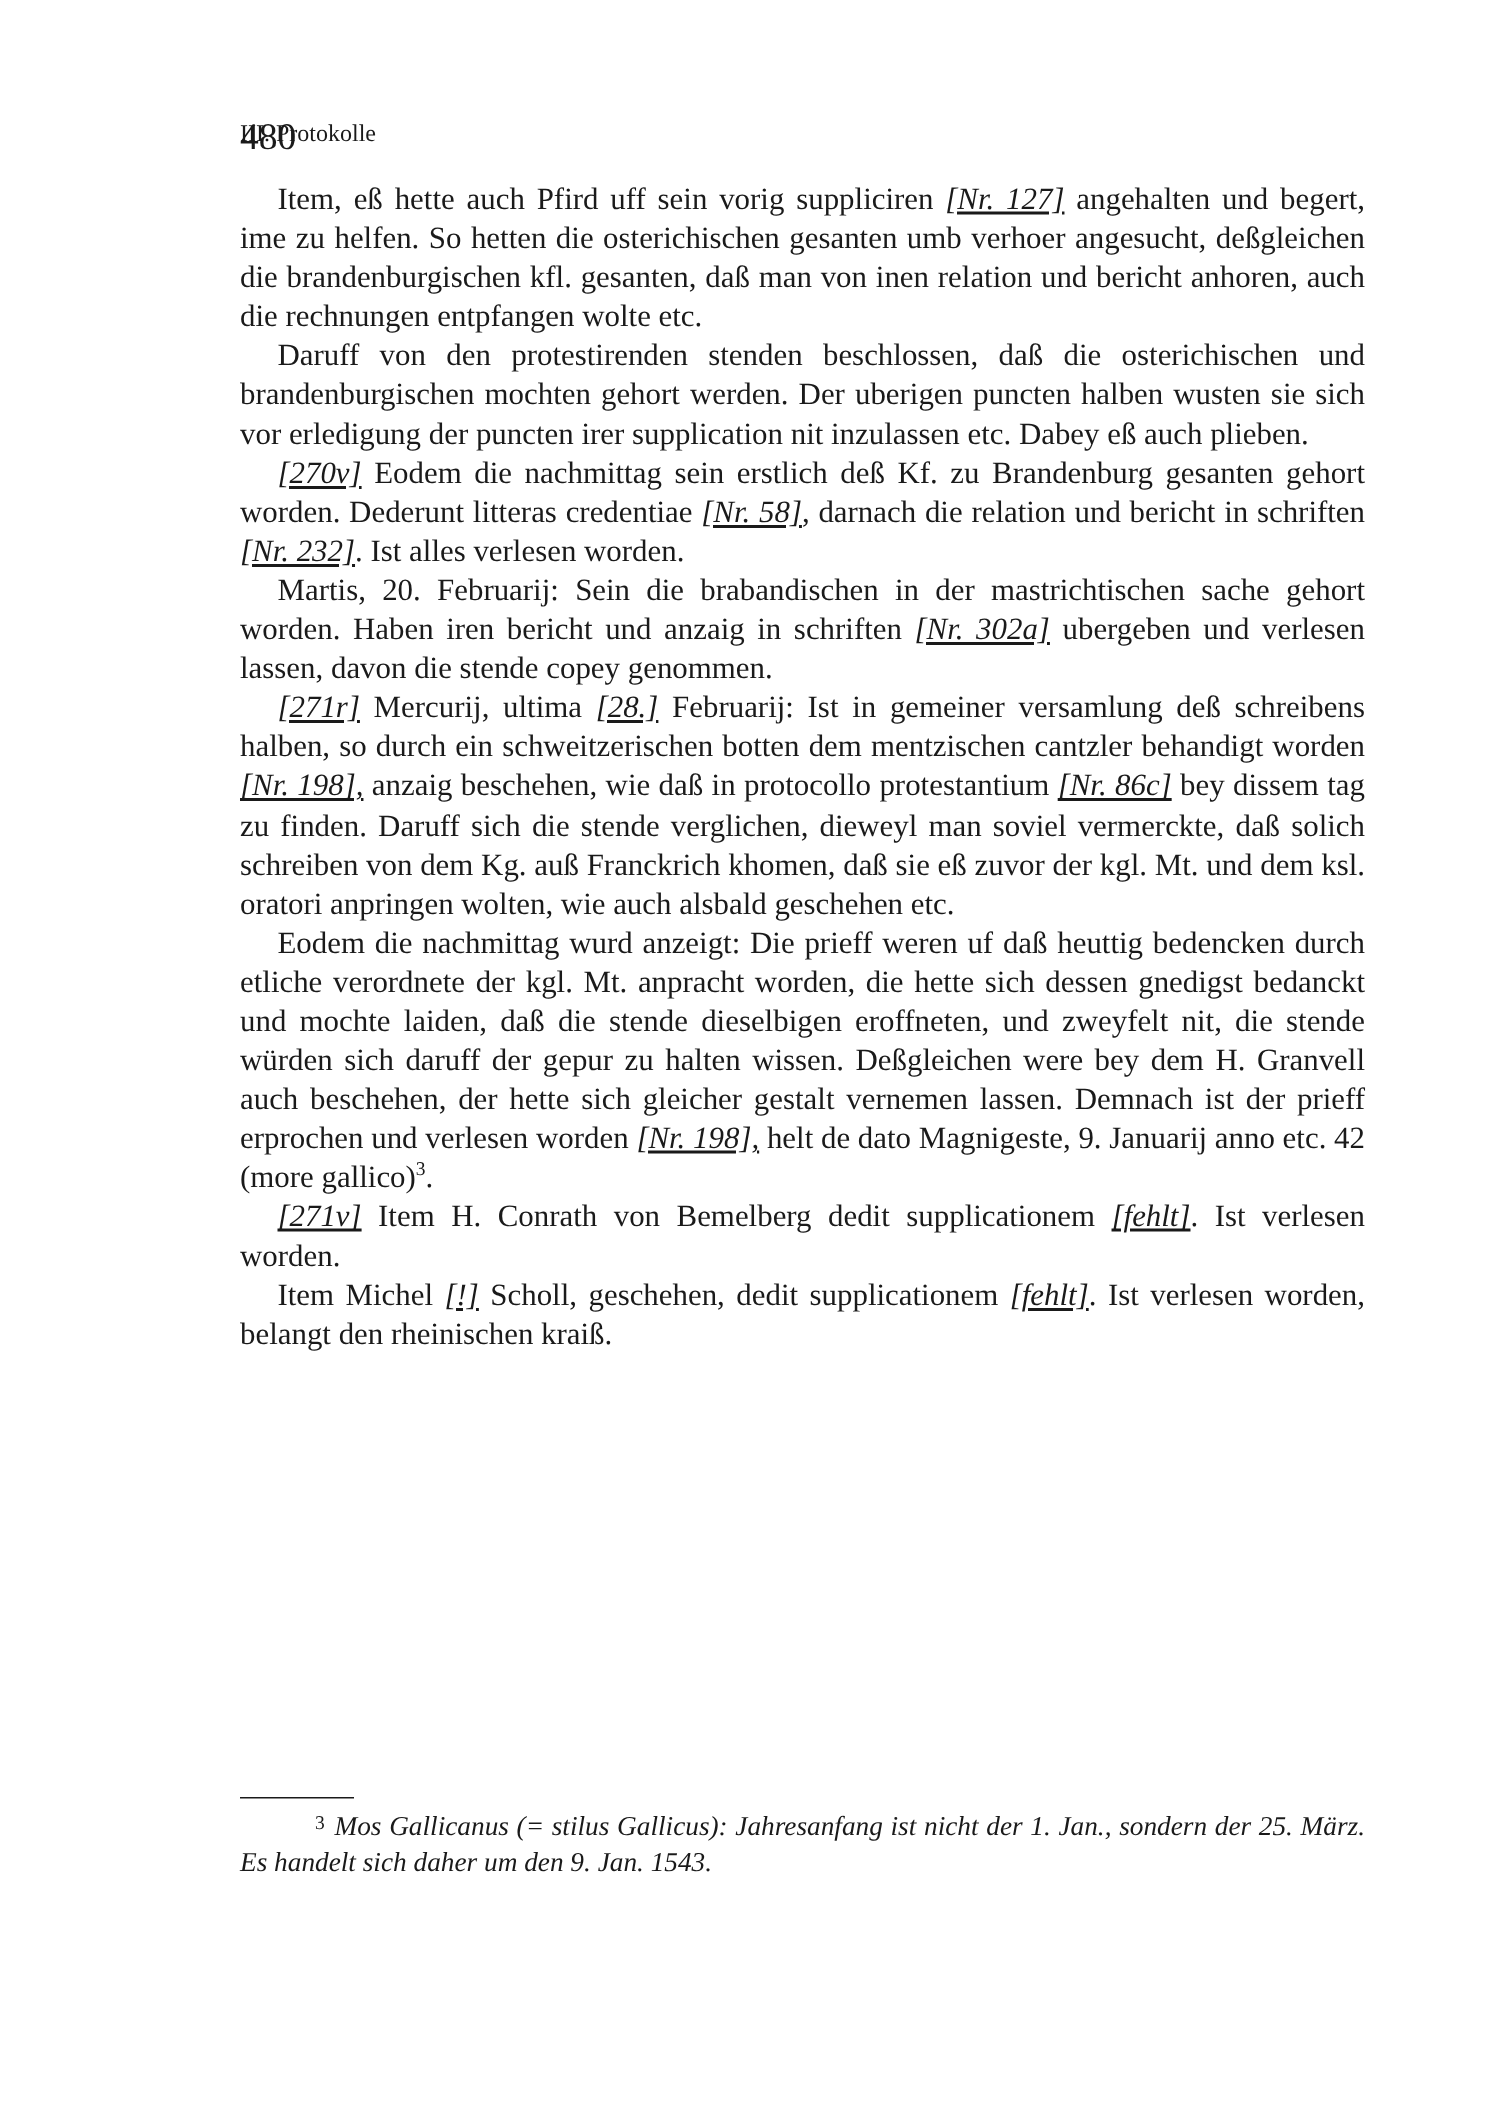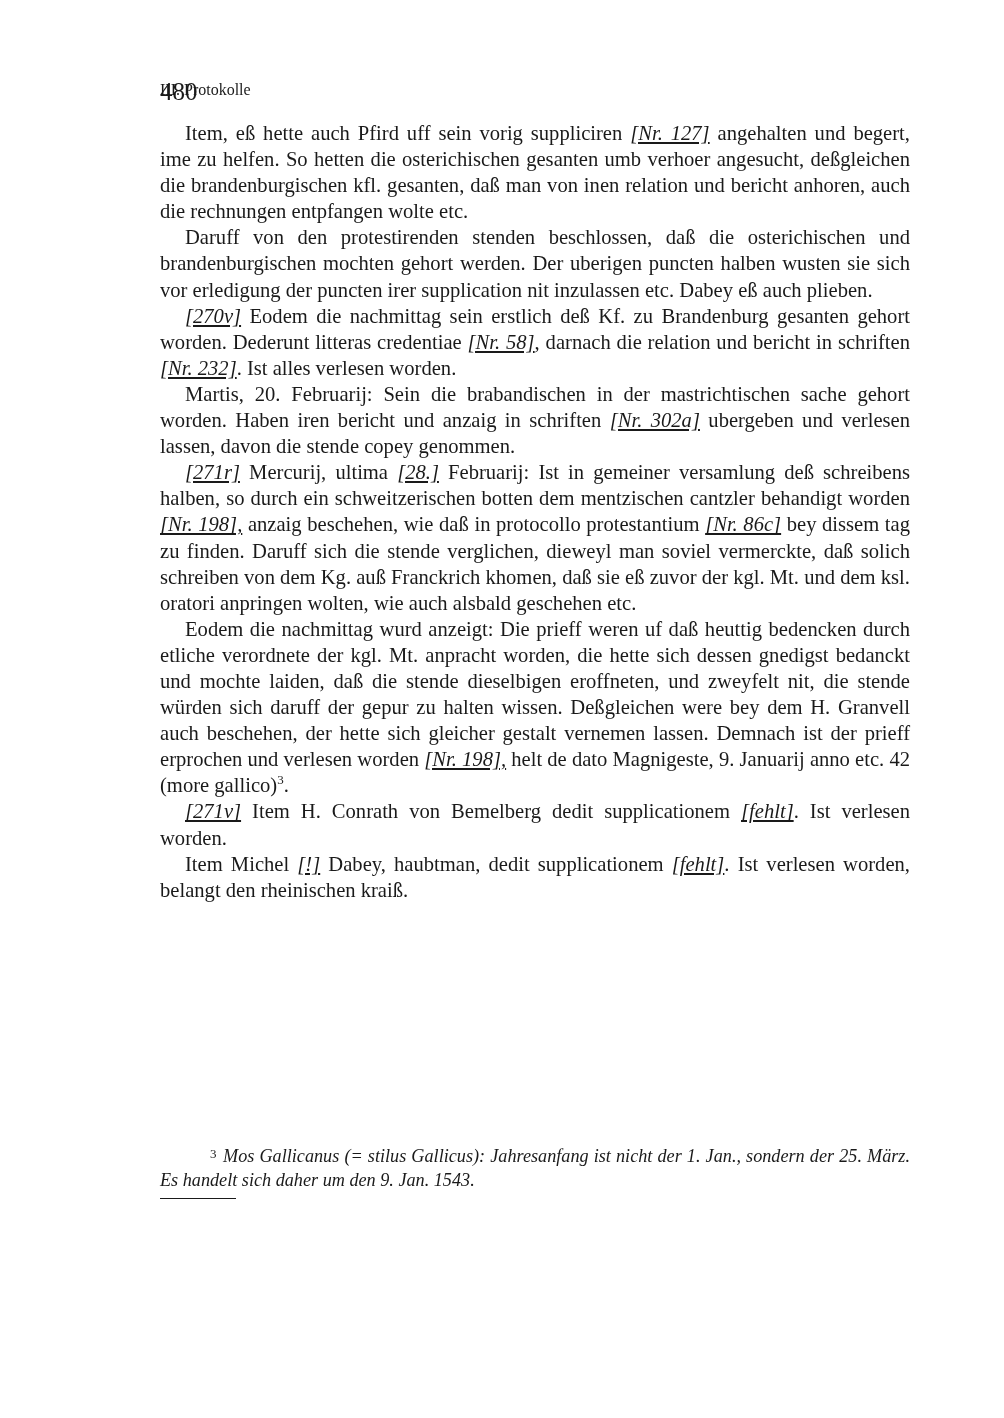--- a/index.html
+++ b/index.html
@@ -7,41 +7,41 @@
          font-family: "Liberation Serif", "DejaVu Serif", serif; color: #1a1a1a; }
   .header { position: absolute; top: 78px; left: 160px; width: 750px; height: 28px; }
   .page-no { position: absolute; left: 0; top: 0; font-size: 25px; }
   .running-title { position: absolute; left: 0; right: 0; top: 3px; text-align: left; font-size: 16px; }
   .body { position: absolute; top: 120px; left: 160px; width: 750px;
           font-size: 20.6px; line-height: 26.1px; text-align: justify; hyphens: manual; }
   .body p { margin: 0; text-indent: 25px; }
   .body i { font-style: italic; text-decoration: underline; }
   sup { font-size: 13px; line-height: 0; vertical-align: super; }
   .fn-rule { position: absolute; top: 1198px; left: 160px; width: 76px; height: 0; border-top: 1px solid #1a1a1a; }
-  .footnotes { position: absolute; top: 1142px; left: 160px; width: 750px;
+  .footnotes { position: absolute; top: 1203px; left: 160px; width: 750px;
                font-size: 18.2px; line-height: 23.5px; text-align: justify; font-style: italic; }
   .footnotes p { margin: 0; text-indent: 25px; }
   .fn-mark { font-style: normal; font-size: 13px; vertical-align: 4px; display: inline-block; width: 38px; }
 </style>
 </head>
 <body>
 
 <div class="header">
   <span class="page-no">480</span>
   <div class="running-title">III. Protokolle</div>
 </div>
 
 <div class="body" id="body-text">
     <p><span>Item, eß hette auch Pfird uff sein vorig suppliciren </span><i>[Nr. 127]</i><span> angehalten und begert, ime zu helfen. So hetten die osterichischen gesanten umb verhoer angesucht, deßgleichen die brandenburgischen kfl. gesanten, daß man von inen relation und bericht anhoren, auch die rechnungen entpfangen wolte etc.</span></p>
     <p><span>Daruff von den protestirenden stenden beschlossen, daß die osterichischen und brandenburgischen mochten gehort werden. Der uberigen puncten halben wusten sie sich vor erledigung der puncten irer supplication nit inzulassen etc. Dabey eß auch plieben.</span></p>
     <p><i>[270v]</i><span> Eodem die nachmittag sein erstlich deß Kf. zu Brandenburg gesanten gehort worden. Dederunt litteras credentiae </span><i>[Nr. 58]</i><span>, darnach die relation und bericht in schriften </span><i>[Nr. 232]</i><span>. Ist alles verlesen worden.</span></p>
     <p><span>Martis, 20. Februarij: Sein die brabandischen in der mastrichtischen sache gehort worden. Haben iren bericht und anzaig in schriften </span><i>[Nr. 302a]</i><span> uberge­ben und verlesen lassen, davon die stende copey genommen.</span></p>
     <p><i>[271r]</i><span> Mercurij, ultima </span><i>[28.]</i><span> Februarij: Ist in gemeiner versamlung deß schreibens halben, so durch ein schweitzerischen botten dem mentzischen cantzler behandigt worden </span><i>[Nr. 198],</i><span> anzaig beschehen, wie daß in protocollo protestantium </span><i>[Nr. 86c]</i><span> bey dissem tag zu finden. Daruff sich die stende verglichen, dieweyl man soviel vermerckte, daß solich schreiben von dem Kg. auß Franckrich khomen, daß sie eß zuvor der kgl. Mt. und dem ksl. oratori anpringen wolten, wie auch alsbald geschehen etc.</span></p>
     <p><span>Eodem die nachmittag wurd anzeigt: Die prieff weren uf daß heuttig be­dencken durch etliche verordnete der kgl. Mt. anpracht worden, die hette sich dessen gnedigst bedanckt und mochte laiden, daß die stende dieselbigen eroffneten, und zweyfelt nit, die stende würden sich daruff der gepur zu halten wissen. Deßgleichen were bey dem H. Granvell auch beschehen, der hette sich gleicher gestalt vernemen lassen. Demnach ist der prieff erprochen und verlesen worden </span><i>[Nr. 198],</i><span> helt de dato Magnigeste, 9. Januarij anno etc. 42 (more gallico)</span><sup>3</sup><span>.</span></p>
     <p><i>[271v]</i><span> Item H. Conrath von Bemelberg dedit supplicationem </span><i>[fehlt]</i><span>. Ist verlesen worden.</span></p>
-    <p><span>Item Michel </span><i>[!]</i><span> Dabey, haubtman, dedit supplicationem </span><i>[fehlt]</i><span>. Ist verlesen worden, belangt den rheinischen kraiß.</span></p>
+    <p><span>Item Michel </span><i>[!]</i><span> Scholl, geschehen, dedit supplicationem </span><i>[fehlt]</i><span>. Ist verlesen worden, belangt den rheinischen kraiß.</span></p>
   </div>
 
 <div class="fn-rule"></div>
 
 <div class="footnotes" id="footnotes">
     <p><span class="fn-mark">3</span><span>Mos Gallicanus (= stilus Gallicus): Jahresanfang ist nicht der 1. Jan., sondern der 25. März. Es handelt sich daher um den 9. Jan. 1543.</span></p>
   </div>
 
 </body></html>

